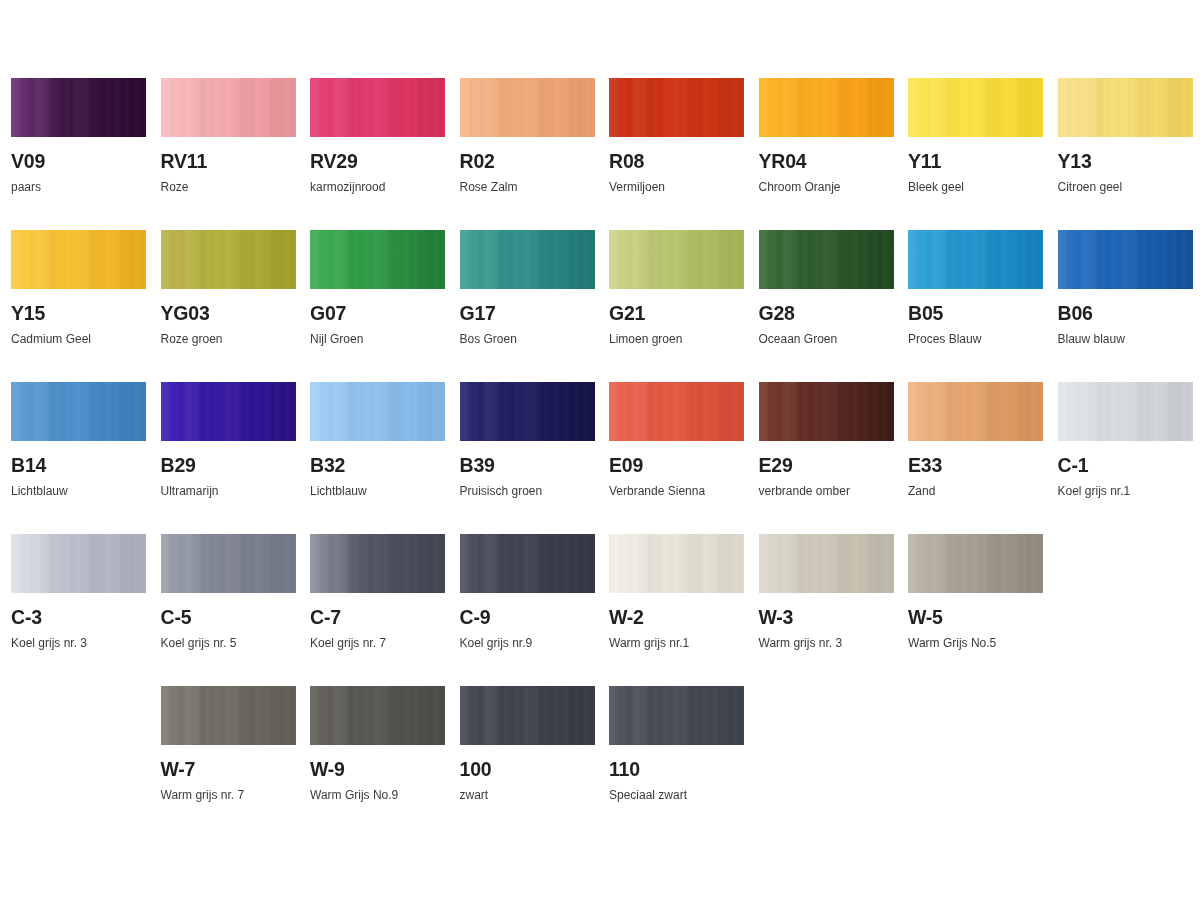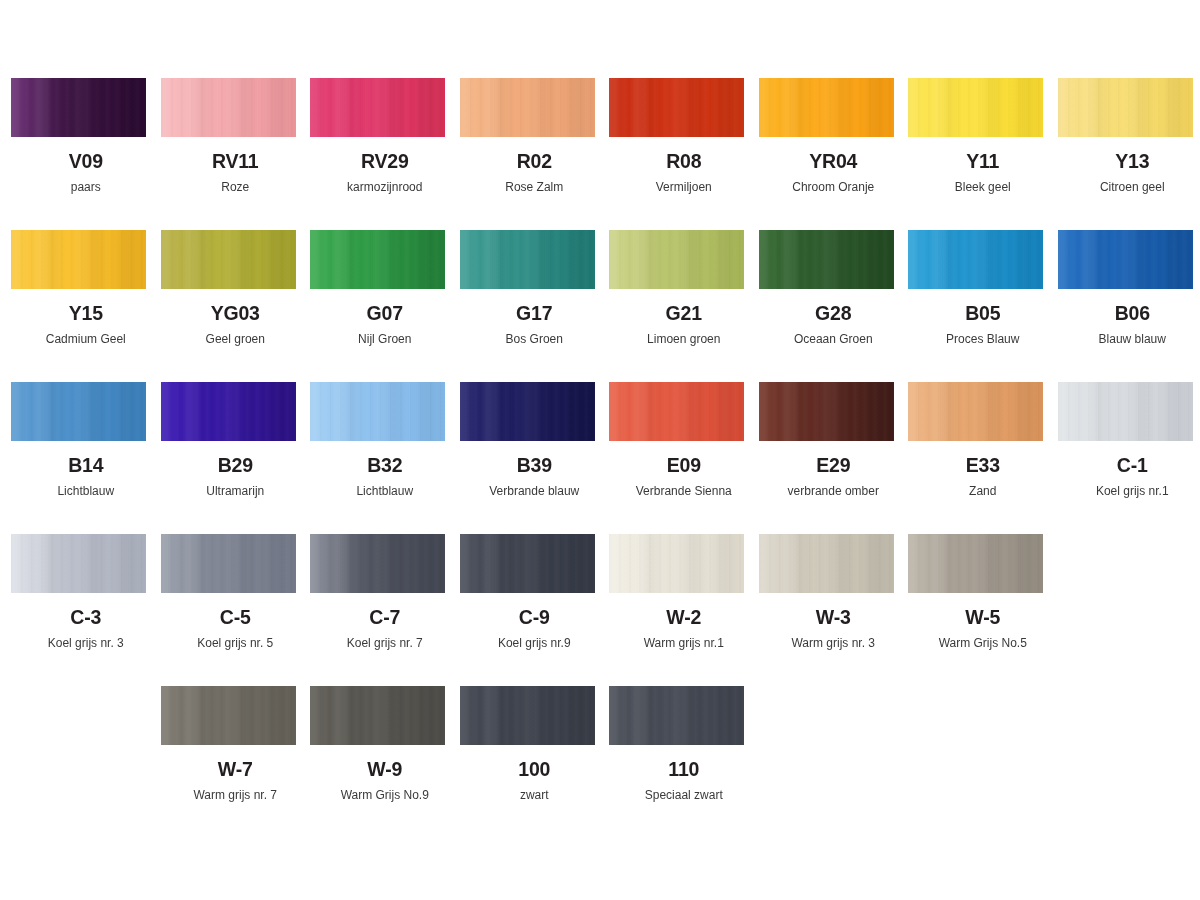--- a/index.html
+++ b/index.html
@@ -14,21 +14,20 @@
     font-family: "Liberation Sans", sans-serif;
     -webkit-font-smoothing: antialiased;
     overflow: hidden;
   }
   #chart-root {
     position: relative;
     width: 1200px;
     height: 900px;
     box-sizing: border-box;
     padding: 78px 0 0 0;
-    text-align: center;
   }
   .swatch-grid {
     display: grid;
     grid-template-columns: repeat(8, 149.5px);
     grid-auto-rows: 152px;
     margin-left: 11px;
   }
   .swatch-cell {
     position: relative;
     width: 149.5px;
@@ -139,21 +138,21 @@
         <div class="swatch-name">Citroen geel</div>
       </div>
       <div class="swatch-cell">
         <div class="swatch-chip" style="background: linear-gradient(90deg, rgb(250, 201, 63) 0%, rgb(248, 192, 47) 45%, rgb(238, 177, 30) 100%);"></div>
         <div class="swatch-code">Y15</div>
         <div class="swatch-name">Cadmium Geel</div>
       </div>
       <div class="swatch-cell">
         <div class="swatch-chip" style="background: linear-gradient(90deg, rgb(185, 177, 74) 0%, rgb(179, 176, 58) 45%, rgb(165, 163, 44) 100%);"></div>
         <div class="swatch-code">YG03</div>
-        <div class="swatch-name">Geel groen</div>
+        <div class="swatch-name">Roze groen</div>
       </div>
       <div class="swatch-cell">
         <div class="swatch-chip" style="background: linear-gradient(90deg, rgb(60, 171, 80) 0%, rgb(45, 154, 68) 45%, rgb(34, 128, 56) 100%);"></div>
         <div class="swatch-code">G07</div>
         <div class="swatch-name">Nijl Groen</div>
       </div>
       <div class="swatch-cell">
         <div class="swatch-chip" style="background: linear-gradient(90deg, rgb(63, 157, 148) 0%, rgb(46, 142, 134) 45%, rgb(31, 122, 116) 100%);"></div>
         <div class="swatch-code">G17</div>
         <div class="swatch-name">Bos Groen</div>
@@ -189,21 +188,21 @@
         <div class="swatch-name">Ultramarijn</div>
       </div>
       <div class="swatch-cell">
         <div class="swatch-chip" style="background: linear-gradient(90deg, rgb(163, 207, 244) 0%, rgb(141, 192, 238) 45%, rgb(130, 185, 234) 100%);"></div>
         <div class="swatch-code">B32</div>
         <div class="swatch-name">Lichtblauw</div>
       </div>
       <div class="swatch-cell">
         <div class="swatch-chip" style="background: linear-gradient(90deg, rgb(38, 36, 110) 0%, rgb(29, 28, 94) 45%, rgb(20, 19, 72) 100%);"></div>
         <div class="swatch-code">B39</div>
-        <div class="swatch-name">Verbrande blauw</div>
+        <div class="swatch-name">Pruisisch groen</div>
       </div>
       <div class="swatch-cell">
         <div class="swatch-chip" style="background: linear-gradient(90deg, rgb(233, 98, 74) 0%, rgb(227, 87, 63) 45%, rgb(217, 75, 52) 100%);"></div>
         <div class="swatch-code">E09</div>
         <div class="swatch-name">Verbrande Sienna</div>
       </div>
       <div class="swatch-cell">
         <div class="swatch-chip" style="background: linear-gradient(90deg, rgb(117, 54, 42) 0%, rgb(95, 42, 34) 45%, rgb(63, 27, 23) 100%);"></div>
         <div class="swatch-code">E29</div>
         <div class="swatch-name">verbrande omber</div>

